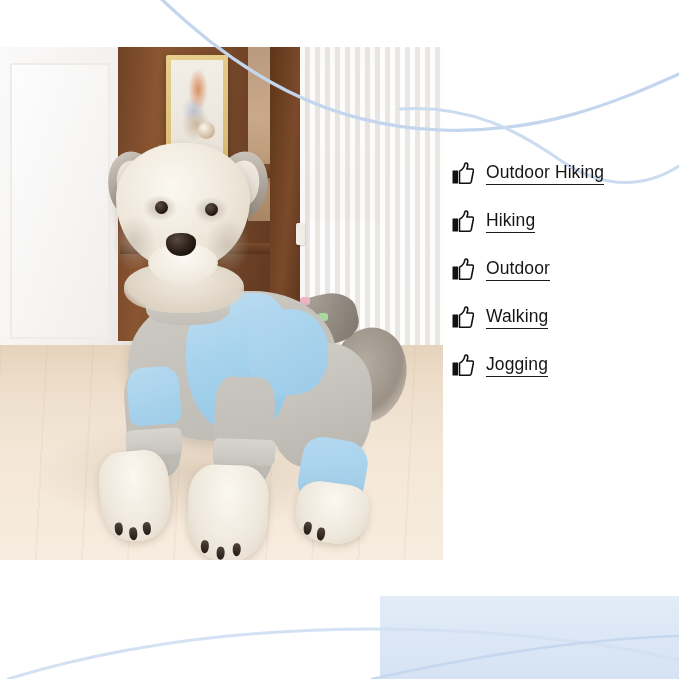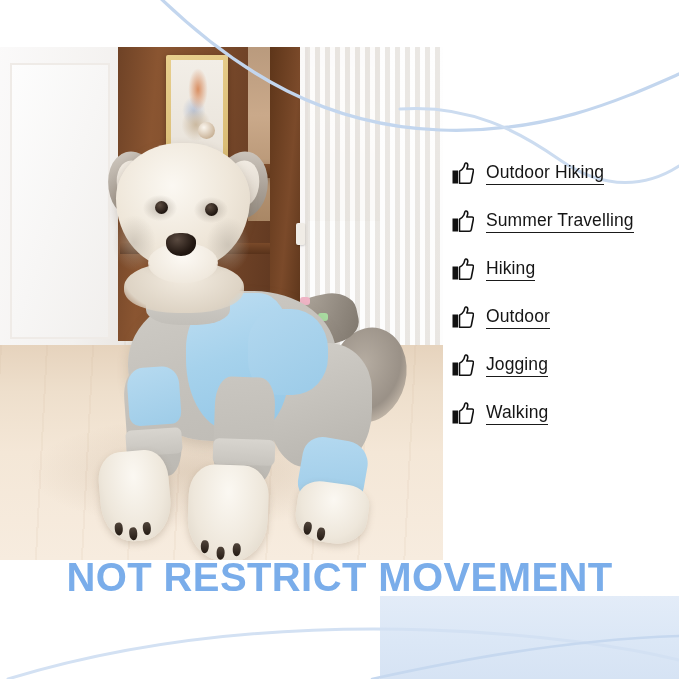--- a/index.html
+++ b/index.html
@@ -400,27 +400,20 @@
   <div class="features">
 
     <div class="feature-row">
       <svg class="thumb-icon" viewBox="0 0 22 24">
         <rect x="0.5" y="8.5" width="5.5" height="13" fill="#111"></rect>
         <path d="M7.5 21.3 L7.5 9.2 C7.5 9.2 10.6 7.6 11.9 5.0 C12.8 3.2 12.4 1.3 13.7 1.0 C15.2 0.7 16.0 2.2 15.7 4.0 C15.5 5.4 14.8 7.0 14.8 7.0 L20.0 7.0 C21.2 7.0 21.7 8.0 21.4 9.0 L19.3 19.6 C19.1 20.7 18.3 21.3 17.3 21.3 Z" fill="none" stroke="#111" stroke-width="1.6" stroke-linejoin="round"></path>
       </svg>
       <span class="feature-label">Outdoor Hiking</span>
     </div>
 
-    <div class="feature-row">
-      <svg class="thumb-icon" viewBox="0 0 22 24">
-        <rect x="0.5" y="8.5" width="5.5" height="13" fill="#111"></rect>
-        <path d="M7.5 21.3 L7.5 9.2 C7.5 9.2 10.6 7.6 11.9 5.0 C12.8 3.2 12.4 1.3 13.7 1.0 C15.2 0.7 16.0 2.2 15.7 4.0 C15.5 5.4 14.8 7.0 14.8 7.0 L20.0 7.0 C21.2 7.0 21.7 8.0 21.4 9.0 L19.3 19.6 C19.1 20.7 18.3 21.3 17.3 21.3 Z" fill="none" stroke="#111" stroke-width="1.6" stroke-linejoin="round"></path>
-      </svg>
-      <span class="feature-label">Summer Travelling</span>
-    </div>
 
     <div class="feature-row">
       <svg class="thumb-icon" viewBox="0 0 22 24">
         <rect x="0.5" y="8.5" width="5.5" height="13" fill="#111"></rect>
         <path d="M7.5 21.3 L7.5 9.2 C7.5 9.2 10.6 7.6 11.9 5.0 C12.8 3.2 12.4 1.3 13.7 1.0 C15.2 0.7 16.0 2.2 15.7 4.0 C15.5 5.4 14.8 7.0 14.8 7.0 L20.0 7.0 C21.2 7.0 21.7 8.0 21.4 9.0 L19.3 19.6 C19.1 20.7 18.3 21.3 17.3 21.3 Z" fill="none" stroke="#111" stroke-width="1.6" stroke-linejoin="round"></path>
       </svg>
       <span class="feature-label">Hiking</span>
     </div>
 
     <div class="feature-row">
@@ -429,31 +422,30 @@
         <path d="M7.5 21.3 L7.5 9.2 C7.5 9.2 10.6 7.6 11.9 5.0 C12.8 3.2 12.4 1.3 13.7 1.0 C15.2 0.7 16.0 2.2 15.7 4.0 C15.5 5.4 14.8 7.0 14.8 7.0 L20.0 7.0 C21.2 7.0 21.7 8.0 21.4 9.0 L19.3 19.6 C19.1 20.7 18.3 21.3 17.3 21.3 Z" fill="none" stroke="#111" stroke-width="1.6" stroke-linejoin="round"></path>
       </svg>
       <span class="feature-label">Outdoor</span>
     </div>
 
     <div class="feature-row">
       <svg class="thumb-icon" viewBox="0 0 22 24">
         <rect x="0.5" y="8.5" width="5.5" height="13" fill="#111"></rect>
         <path d="M7.5 21.3 L7.5 9.2 C7.5 9.2 10.6 7.6 11.9 5.0 C12.8 3.2 12.4 1.3 13.7 1.0 C15.2 0.7 16.0 2.2 15.7 4.0 C15.5 5.4 14.8 7.0 14.8 7.0 L20.0 7.0 C21.2 7.0 21.7 8.0 21.4 9.0 L19.3 19.6 C19.1 20.7 18.3 21.3 17.3 21.3 Z" fill="none" stroke="#111" stroke-width="1.6" stroke-linejoin="round"></path>
       </svg>
-      <span class="feature-label">Jogging</span>
+      <span class="feature-label">Walking</span>
     </div>
 
     <div class="feature-row">
       <svg class="thumb-icon" viewBox="0 0 22 24">
         <rect x="0.5" y="8.5" width="5.5" height="13" fill="#111"></rect>
         <path d="M7.5 21.3 L7.5 9.2 C7.5 9.2 10.6 7.6 11.9 5.0 C12.8 3.2 12.4 1.3 13.7 1.0 C15.2 0.7 16.0 2.2 15.7 4.0 C15.5 5.4 14.8 7.0 14.8 7.0 L20.0 7.0 C21.2 7.0 21.7 8.0 21.4 9.0 L19.3 19.6 C19.1 20.7 18.3 21.3 17.3 21.3 Z" fill="none" stroke="#111" stroke-width="1.6" stroke-linejoin="round"></path>
       </svg>
-      <span class="feature-label">Walking</span>
+      <span class="feature-label">Jogging</span>
     </div>
 
 
   </div>
 
   <div class="headline">
-    <span class="headline-l2">NOT RESTRICT MOVEMENT</span>
   </div>
 
 </div>
 
 </body></html>

